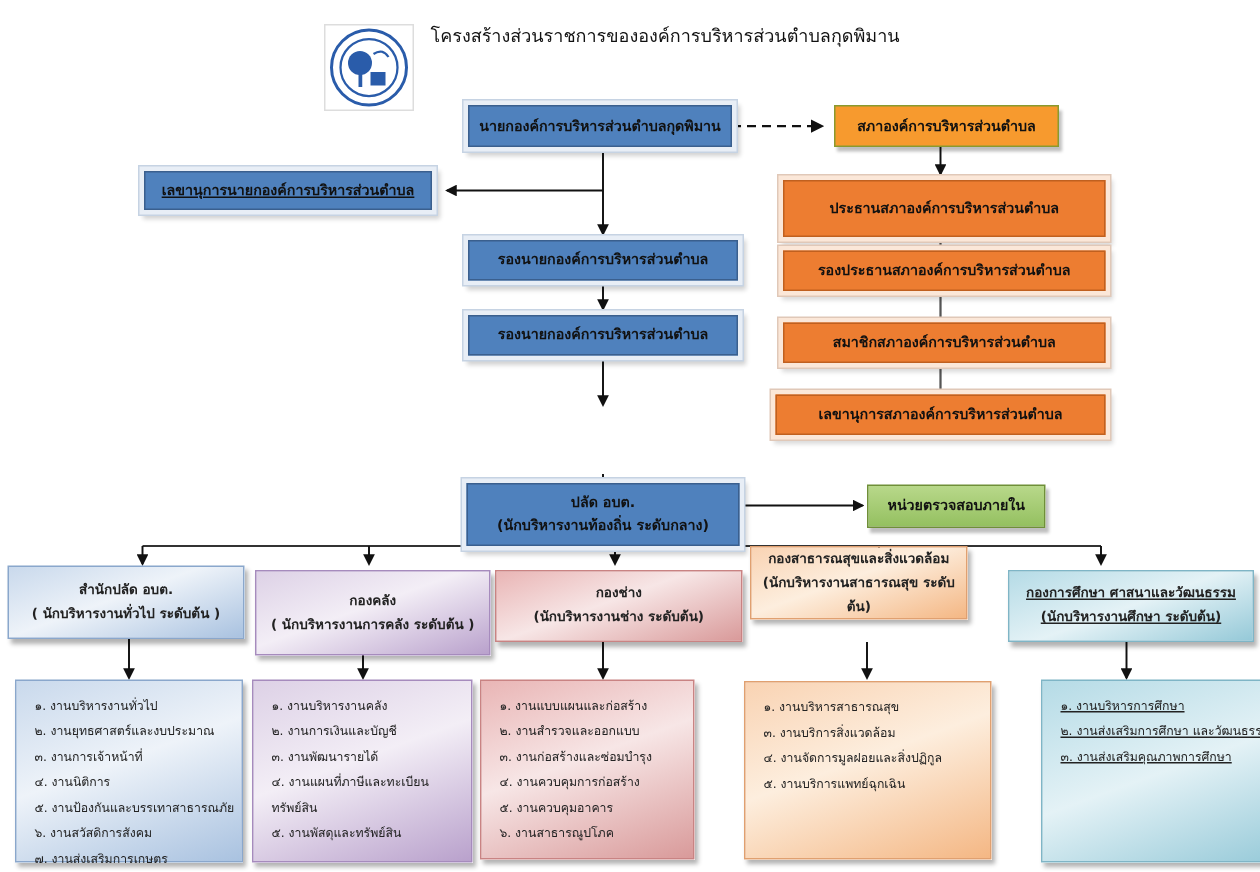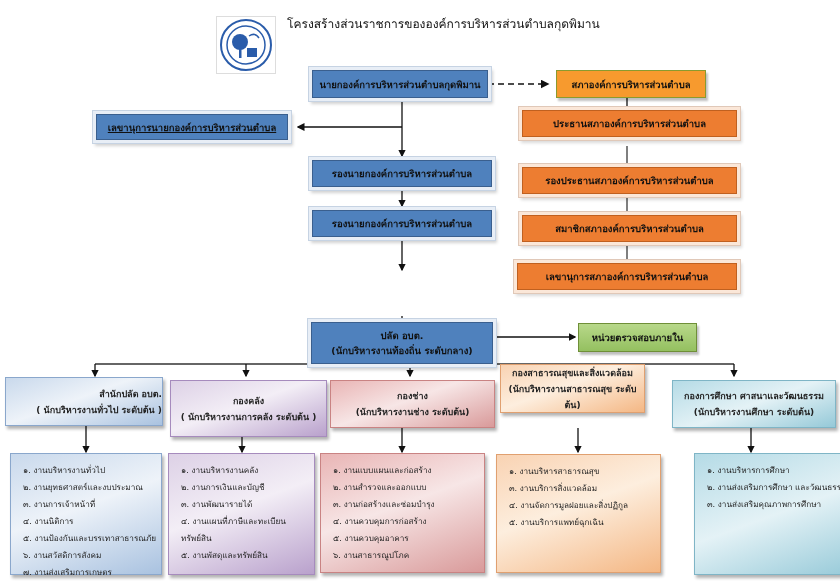--- a/index.html
+++ b/index.html
@@ -47,25 +47,25 @@
     font-weight: bold; font-size: 9px; line-height: 16px; color: #222;
     display: flex; flex-direction: column; justify-content: center;
     box-shadow: 2px 3px 3px rgba(0,0,0,0.3);
   }
   .tasks {
     position: absolute; box-sizing: border-box; font-size: 8.2px; line-height: 17px;
     color: #222; padding: 8px 0 0 12px; white-space: nowrap;
     box-shadow: 2px 3px 3px rgba(0,0,0,0.3);
   }
   .tasks div { white-space: nowrap; }
-  .c-blue { background: linear-gradient(160deg, #c9d9ec 0%, #eef3f9 45%, #a9c2e0 100%); border: 1px solid #8aa7cc; align-items: flex-end; }
+  .c-blue { background: linear-gradient(160deg, #c9d9ec 0%, #eef3f9 45%, #a9c2e0 100%); border: 1px solid #8aa7cc; }
   .c-purple { background: linear-gradient(160deg, #ddd1e6 0%, #f3eef6 45%, #b9a1cc 100%); border: 1px solid #a68bbd; }
   .c-red { background: linear-gradient(160deg, #e9b5b5 0%, #f7e6e6 45%, #d99a9a 100%); border: 1px solid #c98383; }
   .c-orange { background: linear-gradient(160deg, #f9d3b3 0%, #fdeede 45%, #f4b784 100%); border: 1px solid #e0a070; }
-  .c-cyan { background: linear-gradient(160deg, #b5dbe6 0%, #e4f2f6 50%, #95c9d8 100%); border: 1px solid #7fb5c6; }
+  .c-cyan { background: linear-gradient(160deg, #b5dbe6 0%, #e4f2f6 50%, #95c9d8 100%); border: 1px solid #7fb5c6; text-decoration: underline; }
   svg.lines { position: absolute; left: 0; top: 0; }
 </style>
 </head>
 <body>
 
 <svg class="lines" width="840" height="581">
   <defs>
     <marker id="arr" markerWidth="6" markerHeight="6" refX="5" refY="3" orient="auto">
       <path d="M0,0 L6,3 L0,6 z" fill="#111"></path>
     </marker>
@@ -119,21 +119,21 @@
 <div class="box blue" style="left:312px;top:70px;width:176px;height:28px;">นายกองค์การบริหารส่วนตำบลกุดพิมาน</div>
 <div class="box blue" style="left:96px;top:114px;width:192px;height:26px;text-decoration:underline;">เลขานุการนายกองค์การบริหารส่วนตำบล</div>
 <div class="box blue" style="left:312px;top:160px;width:180px;height:27px;">รองนายกองค์การบริหารส่วนตำบล</div>
 <div class="box blue" style="left:312px;top:210px;width:180px;height:27px;">รองนายกองค์การบริหารส่วนตำบล</div>
 <div class="box blue" style="left:311px;top:274px;width:182px;height:42px;flex-direction:column;margin-top:48px;">
   <span>ปลัด อบต.</span>
   <span>(นักบริหารงานท้องถิ่น ระดับกลาง)</span>
 </div>
 
 <div class="box orange-top" style="left:556px;top:70px;width:150px;height:28px;">สภาองค์การบริหารส่วนตำบล</div>
-<div class="box orange" style="left:522px;top:110px;width:215px;height:27px;">ประธานสภาองค์การบริหารส่วนตำบล</div>
+<div class="box orange" style="left:522px;top:120px;width:215px;height:38px;">ประธานสภาองค์การบริหารส่วนตำบล</div>
 <div class="box orange" style="left:522px;top:167px;width:215px;height:27px;">รองประธานสภาองค์การบริหารส่วนตำบล</div>
 <div class="box orange" style="left:522px;top:215px;width:215px;height:27px;">สมาชิกสภาองค์การบริหารส่วนตำบล</div>
 <div class="box orange" style="left:517px;top:263px;width:220px;height:27px;">เลขานุการสภาองค์การบริหารส่วนตำบล</div>
 
 <div class="box green" style="left:578px;top:323px;width:119px;height:29px;">หน่วยตรวจสอบภายใน</div>
 
 <div class="dept c-blue" style="left:5px;top:377px;width:158px;height:49px;">
   <span>สำนักปลัด อบต.</span>
   <span>( นักบริหารงานทั่วไป ระดับต้น )</span>
 </div>
@@ -164,21 +164,21 @@
   <div>๗. งานส่งเสริมการเกษตร</div>
 </div>
 <div class="tasks c-purple" style="left:168px;top:453px;width:147px;height:122px;">
   <div>๑. งานบริหารงานคลัง</div>
   <div>๒. งานการเงินและบัญชี</div>
   <div>๓. งานพัฒนารายได้</div>
   <div>๔. งานแผนที่ภาษีและทะเบียน</div>
   <div>ทรัพย์สิน</div>
   <div>๕. งานพัสดุและทรัพย์สิน</div>
 </div>
-<div class="tasks c-red" style="left:320px;top:453px;width:165px;height:120px;">
+<div class="tasks c-red" style="left:320px;top:453px;width:143px;height:120px;">
   <div>๑. งานแบบแผนและก่อสร้าง</div>
   <div>๒. งานสำรวจและออกแบบ</div>
   <div>๓. งานก่อสร้างและซ่อมบำรุง</div>
   <div>๔. งานควบคุมการก่อสร้าง</div>
   <div>๕. งานควบคุมอาคาร</div>
   <div>๖. งานสาธารณูปโภค</div>
 </div>
 <div class="tasks c-orange" style="left:496px;top:454px;width:165px;height:119px;">
   <div>๑. งานบริหารสาธารณสุข</div>
   <div>๓. งานบริการสิ่งแวดล้อม</div>

